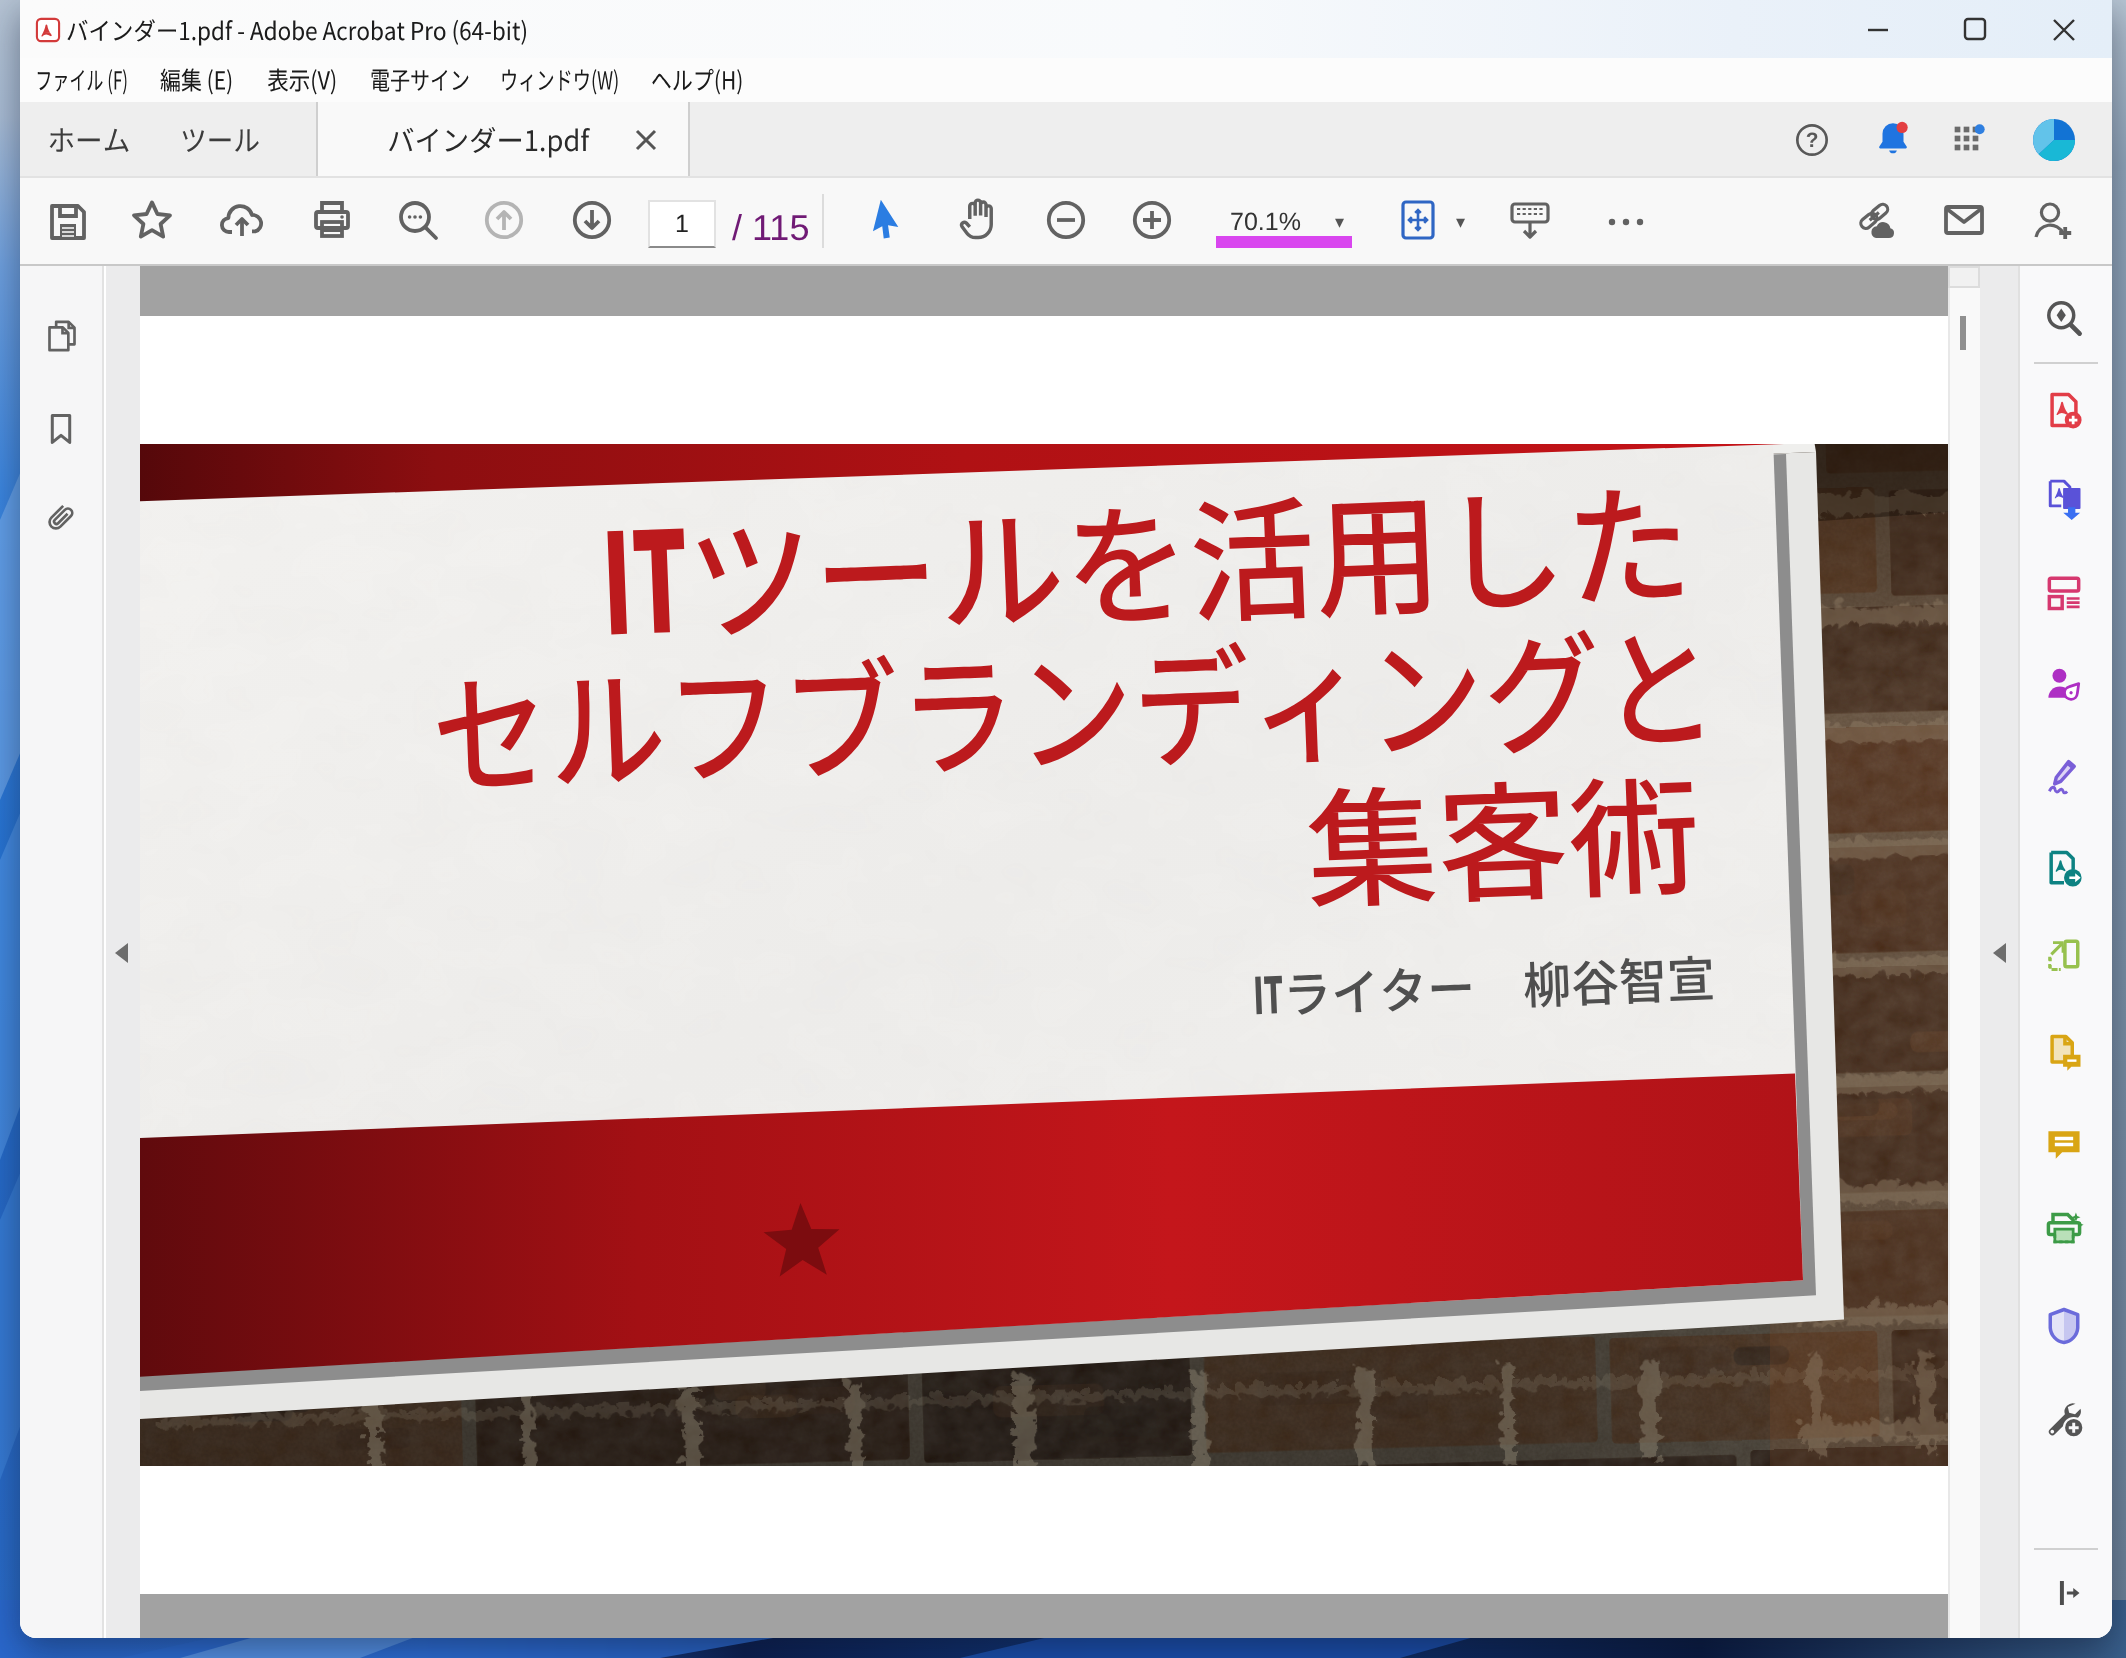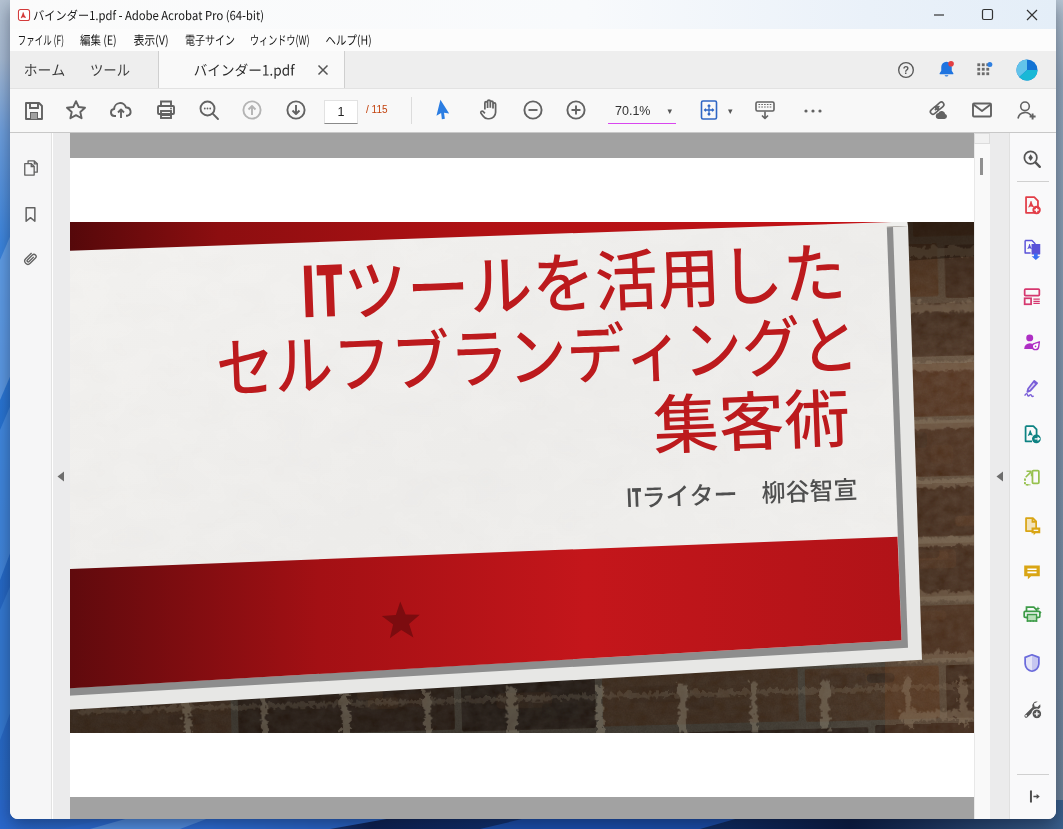--- a/index.html
+++ b/index.html
@@ -137,37 +137,37 @@
     </svg>
 <svg class="abs" style="left:230px;top:98px" width="24" height="24" viewBox="0 0 24 24">
       <circle cx="12" cy="12" r="8.6" fill="none" stroke="#b4b4b4" stroke-width="1.9"></circle>
       <path fill="none" stroke="#b4b4b4" stroke-width="1.9" stroke-linejoin="round" d="M8.5 11.5 L12 8 L15.5 11.5 M12 8.5 V17"></path>
     </svg>
 <svg class="abs" style="left:274px;top:98px" width="24" height="24" viewBox="0 0 24 24">
       <circle cx="12" cy="12" r="8.6" fill="none" stroke="#626262" stroke-width="1.9"></circle>
       <path fill="none" stroke="#626262" stroke-width="1.9" stroke-linejoin="round" d="M8.5 12.5 L12 16 L15.5 12.5 M12 15.5 V7"></path>
     </svg>
 <div class="abs" style="left:314px;top:100px;width:34px;height:24px;border:1px solid #e2e2e2;border-bottom:1px solid #8a8a8a;background:#fff;font-size:12.5px;color:#222;text-align:center;line-height:23px">1</div>
-<div class="abs" style="left:356px;top:104px;font-size:10px;color:#c2410c">/ 115</div>
+<div class="abs" style="left:356px;top:104px;font-size:18px;color:#701a75">/ 115</div>
 <div class="abs" style="left:401px;top:97px;width:1px;height:27px;background:#dcdcdc"></div>
 <svg class="abs" style="left:420px;top:98px" width="24" height="24" viewBox="0 0 24 24">
       <path fill="#2b7de2" d="M8 2.5 V18.8 L11.9 15.2 L14.1 21 L16.9 19.8 L14.6 14.1 L19.8 13.7 Z" transform="rotate(14 12 12)"></path>
     </svg>
 <svg class="abs" style="left:466px;top:96px" width="26" height="26" viewBox="0 0 24 24">
       <path fill="none" stroke="#626262" stroke-width="1.6" stroke-linejoin="round" d="M8.2 12.5 V6.5 a1.25 1.25 0 0 1 2.5 0 V11 M10.7 10.8 V5 a1.25 1.25 0 0 1 2.5 0 V10.7 M13.2 10.9 V5.9 a1.25 1.25 0 0 1 2.5 0 V11.5 M15.7 11.5 V7.6 a1.2 1.2 0 0 1 2.4 0 V15 a6 6 0 0 1 -6 6 h-1.2 a5 5 0 0 1 -4 -2 L4.6 15.9 a1.3 1.3 0 0 1 2 -1.6 l1.6 1.8"></path>
     </svg>
 <svg class="abs" style="left:511px;top:98px" width="24" height="24" viewBox="0 0 24 24">
       <circle cx="12" cy="12" r="8.6" fill="none" stroke="#626262" stroke-width="1.9"></circle>
       <path d="M7.5 12 h9" stroke="#626262" stroke-width="1.9"></path>
     </svg>
 <svg class="abs" style="left:554px;top:98px" width="24" height="24" viewBox="0 0 24 24">
       <circle cx="12" cy="12" r="8.6" fill="none" stroke="#626262" stroke-width="1.9"></circle>
       <path d="M7.5 12 h9 M12 7.5 v9" stroke="#626262" stroke-width="1.9"></path>
     </svg>
-<div class="abs" style="left:598px;top:100px;width:68px;height:24px;border-bottom:1px solid #d946ef;font-size:12.5px;color:#333;padding-left:7px;line-height:22px">70.1%<span style="float:right;margin-right:4px;font-size:9px;color:#555">▾</span></div>
+<div class="abs" style="left:598px;top:100px;width:68px;height:24px;border-bottom:6px solid #d946ef;font-size:12.5px;color:#333;padding-left:7px;line-height:22px">70.1%<span style="float:right;margin-right:4px;font-size:9px;color:#555">▾</span></div>
 <svg class="abs" style="left:687px;top:98px" width="24" height="24" viewBox="0 0 24 24">
       <rect x="4.5" y="3" width="15" height="18" rx="1.5" fill="none" stroke="#2f66c4" stroke-width="1.6"></rect>
       <path fill="none" stroke="#2f66c4" stroke-width="1.3" d="M12 7 L12 17 M7.5 12 L16.5 12 M10.6 8.4 L12 7 L13.4 8.4 M10.6 15.6 L12 17 L13.4 15.6 M8.9 10.6 L7.5 12 L8.9 13.4 M15.1 10.6 L16.5 12 L15.1 13.4"></path>
     </svg>
 <div class="abs" style="left:718px;top:106px;font-size:9px;color:#555">▾</div>
 <svg class="abs" style="left:743px;top:98px" width="24" height="24" viewBox="0 0 24 24">
       <rect x="3" y="4" width="18" height="9" rx="1.5" fill="none" stroke="#626262" stroke-width="1.6"></rect>
       <path d="M5.5 6.5h1.6M8.3 6.5h1.6M11.1 6.5h1.6M13.9 6.5h1.6M16.7 6.5h1.6M5.5 9h1.6M8.3 9h1.6M11.1 9h1.6M13.9 9h1.6M16.7 9h1.6" stroke="#626262" stroke-width="1.1"></path>
       <path fill="none" stroke="#626262" stroke-width="1.6" stroke-linejoin="round" d="M12 13.5 V20 M9 17.5 L12 20.5 L15 17.5"></path>
     </svg>

